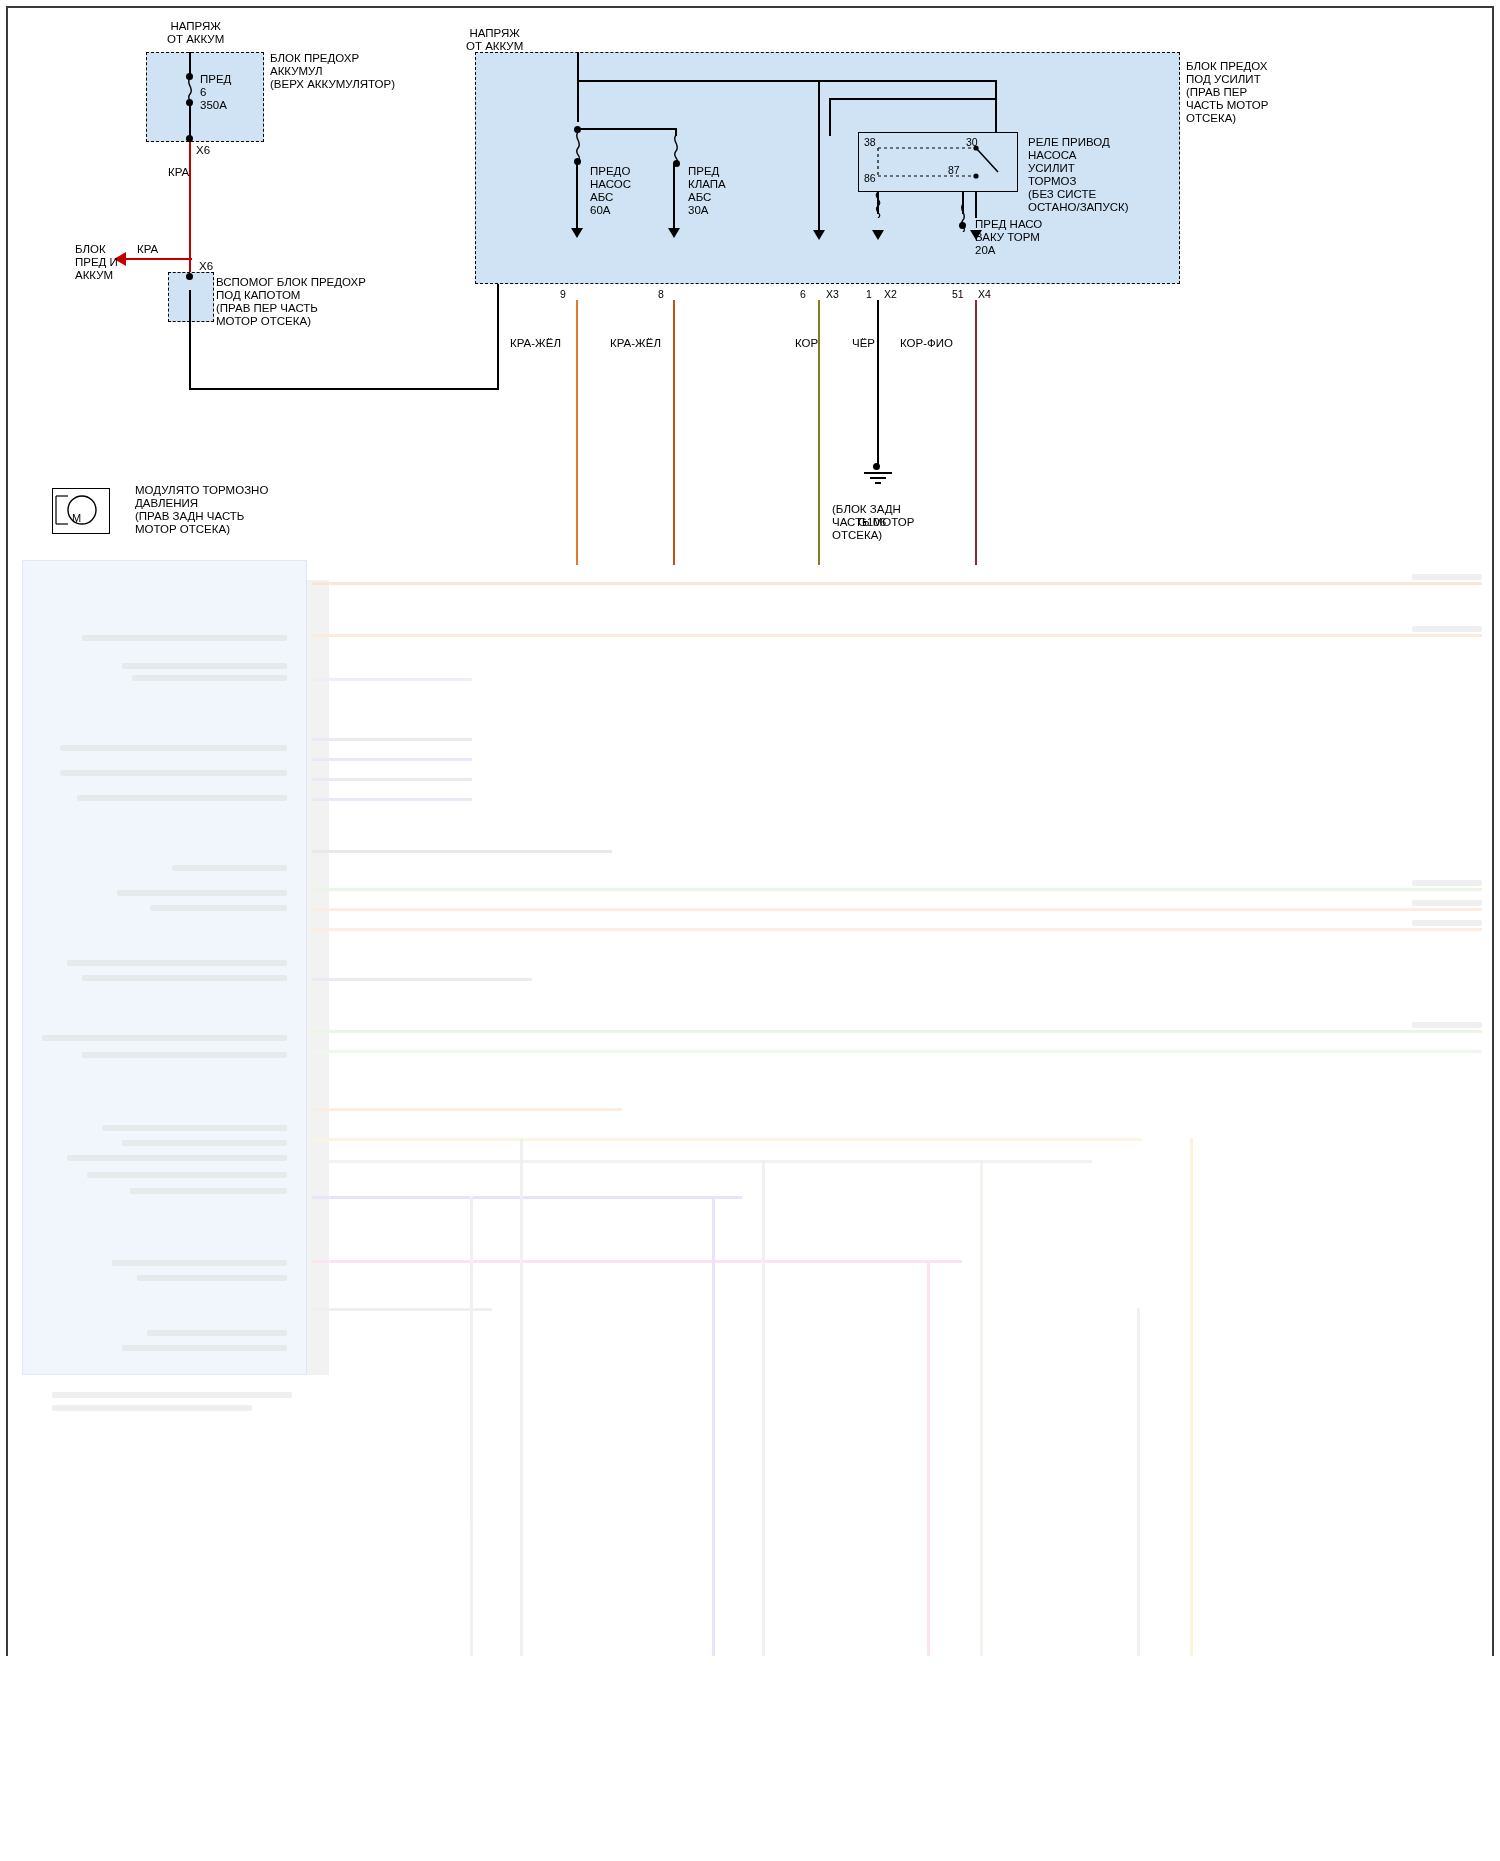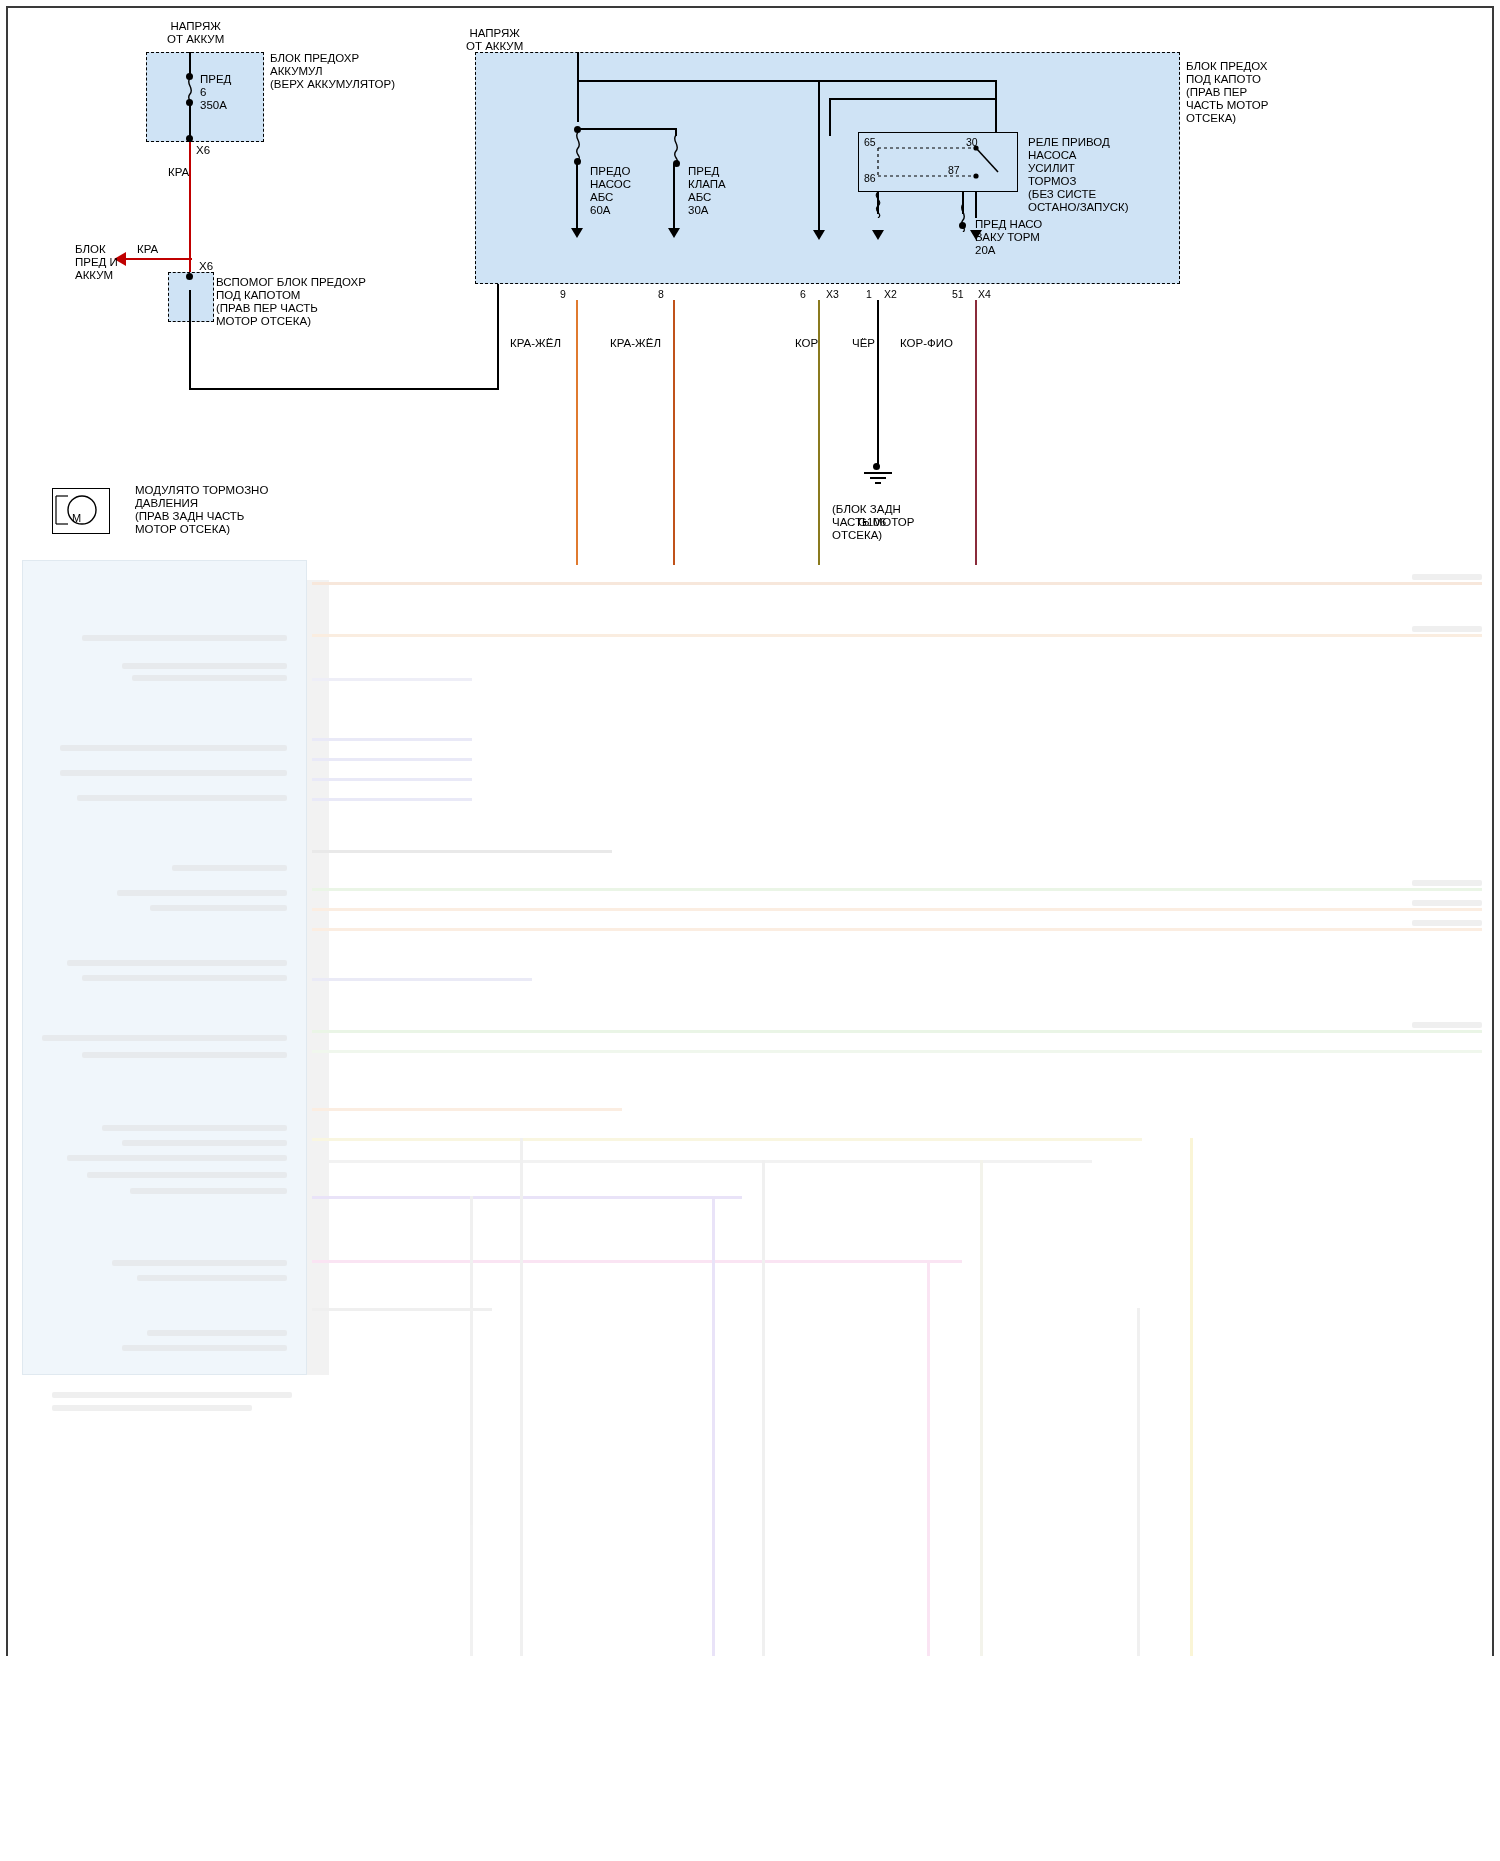--- a/index.html
+++ b/index.html
@@ -75,21 +75,21 @@
 
   <div class="wire vw" style="left:189px;top:290px;height:100px;"></div>
   <div class="wire hw" style="left:189px;top:388px;width:310px;"></div>
   <div class="wire vw" style="left:497px;top:236px;height:154px;"></div>
 
   <div class="txt" style="left:466px;top:27px;text-align:center;">НАПРЯЖ
 ОТ АККУМ</div>
 
   <div class="box-dash" style="left:475px;top:52px;width:705px;height:232px;"></div>
   <div class="txt" style="left:1186px;top:60px;">БЛОК ПРЕДОХ
-ПОД КАПОТО
+ПОД УСИЛИТ
 (ПРАВ ПЕР
 ЧАСТЬ МОТОР
 ОТСЕКА)</div>
 
   <div class="wire vw" style="left:577px;top:52px;height:30px;"></div>
   <div class="wire hw" style="left:577px;top:80px;width:420px;"></div>
   <div class="wire vw" style="left:995px;top:80px;height:56px;"></div>
   <div class="wire vw" style="left:577px;top:80px;height:42px;"></div>
   <div class="dot" style="left:574px;top:126px;"></div>
   <div class="wire hw" style="left:577px;top:128px;width:100px;"></div>
@@ -117,21 +117,21 @@
 
   <div class="relay" style="left:858px;top:132px;width:160px;height:60px;"></div>
   <svg style="position:absolute;left:858px;top:132px;width:160px;height:60px;" viewBox="0 0 160 60">
     <line x1="20" y1="16" x2="20" y2="44" stroke="#000" stroke-width="1.2" stroke-dasharray="3,3"></line>
     <line x1="20" y1="16" x2="118" y2="16" stroke="#000" stroke-width="1" stroke-dasharray="3,3"></line>
     <line x1="20" y1="44" x2="118" y2="44" stroke="#000" stroke-width="1" stroke-dasharray="3,3"></line>
     <circle cx="118" cy="16" r="2.6" fill="#000"></circle>
     <circle cx="118" cy="44" r="2.6" fill="#000"></circle>
     <line x1="118" y1="16" x2="140" y2="40" stroke="#000" stroke-width="1.6"></line>
   </svg>
-  <div class="txt sm" style="left:864px;top:136px;">65</div>
+  <div class="txt sm" style="left:864px;top:136px;">38</div>
   <div class="txt sm" style="left:864px;top:172px;">86</div>
   <div class="txt sm" style="left:966px;top:136px;">30</div>
   <div class="txt sm" style="left:948px;top:164px;">87</div>
   <div class="txt" style="left:1028px;top:136px;">РЕЛЕ ПРИВОД
 НАСОСА
 УСИЛИТ
 ТОРМОЗ
 (БЕЗ СИСТЕ
 ОСТАНО/ЗАПУСК)</div>
 

